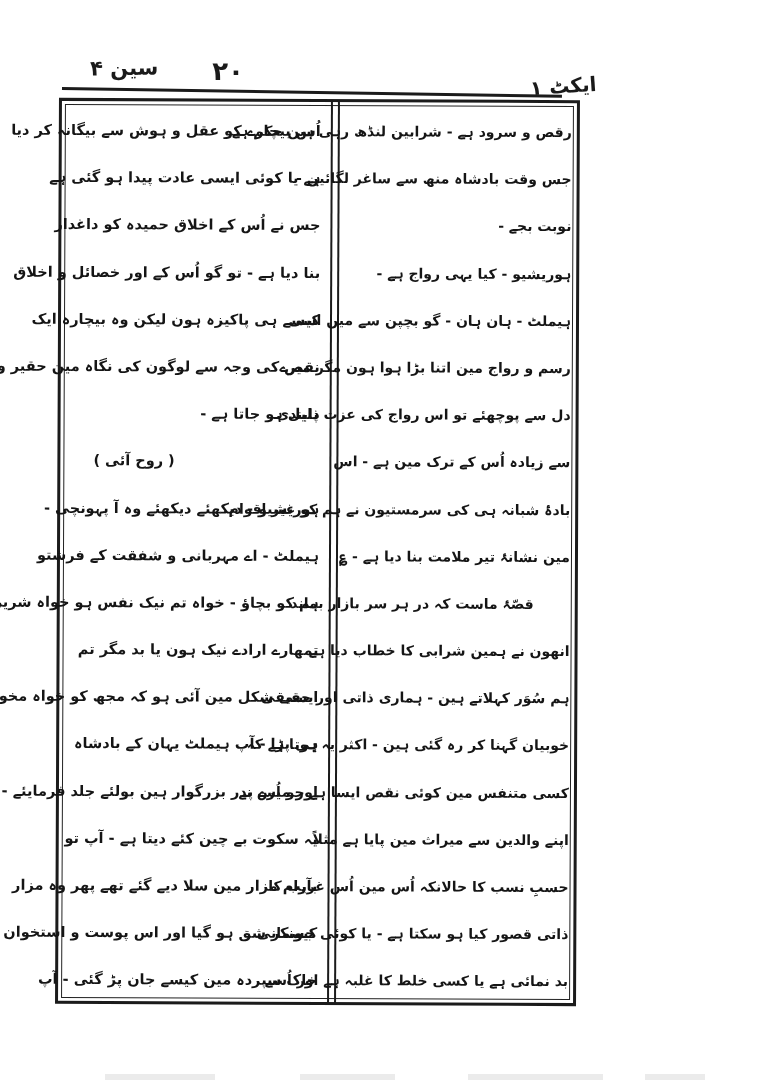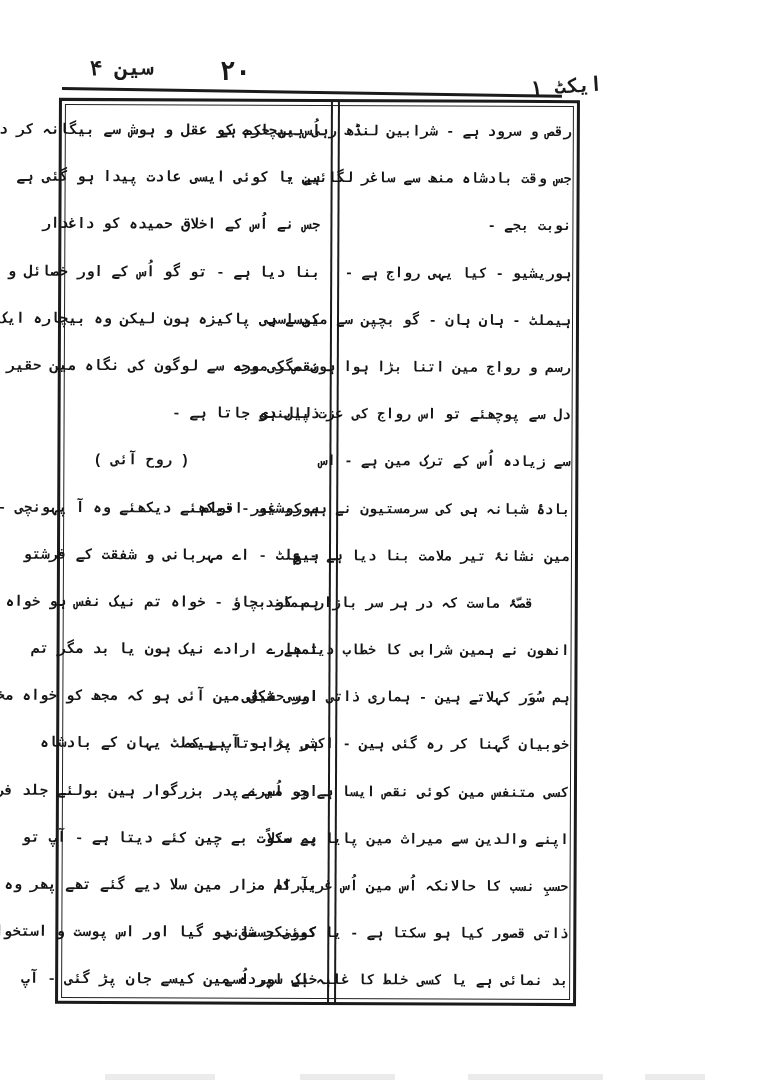--- a/index.html
+++ b/index.html
@@ -1,24 +1,24 @@
 <!DOCTYPE html>
 <html lang="ur"><head>
 <meta charset="utf-8">
 <style>
   html,body{margin:0;padding:0;}
   body{background:#d9d9d9;font-family:"DejaVu Sans",sans-serif;}
   .canvas{
     position:relative;width:763px;height:1080px;background:#ffffff;
-    overflow:hidden;margin:0 auto;color:#1a1a1a;font-family:Liberation Mono, monospace;
+    overflow:hidden;margin:0 auto;color:#1a1a1a;
   }
   
   .hdr{position:absolute;font-weight:bold;direction:rtl;white-space:nowrap;}
   .hdr-left{left:90px;top:56px;font-size:21px;transform:rotate(-1deg);}
-  .hdr-page{left:205px;top:56px;width:46px;font-size:26px;}
+  .hdr-page{left:205px;top:56px;width:46px;text-align:center;font-size:26px;}
   .hdr-right{left:530px;top:74px;font-size:20px;transform:rotate(-4deg);}
   .top-rule{
     position:absolute;left:62px;top:87px;width:500px;height:2.5px;
     background:#1b1b1b;transform:rotate(0.9deg);transform-origin:left center;
   }
   
   .frame{
     position:absolute;left:57px;top:99px;width:521px;height:906px;
     border:3.5px solid #1b1b1b;transform:rotate(0.25deg);
     box-sizing:border-box;background:#fff;

